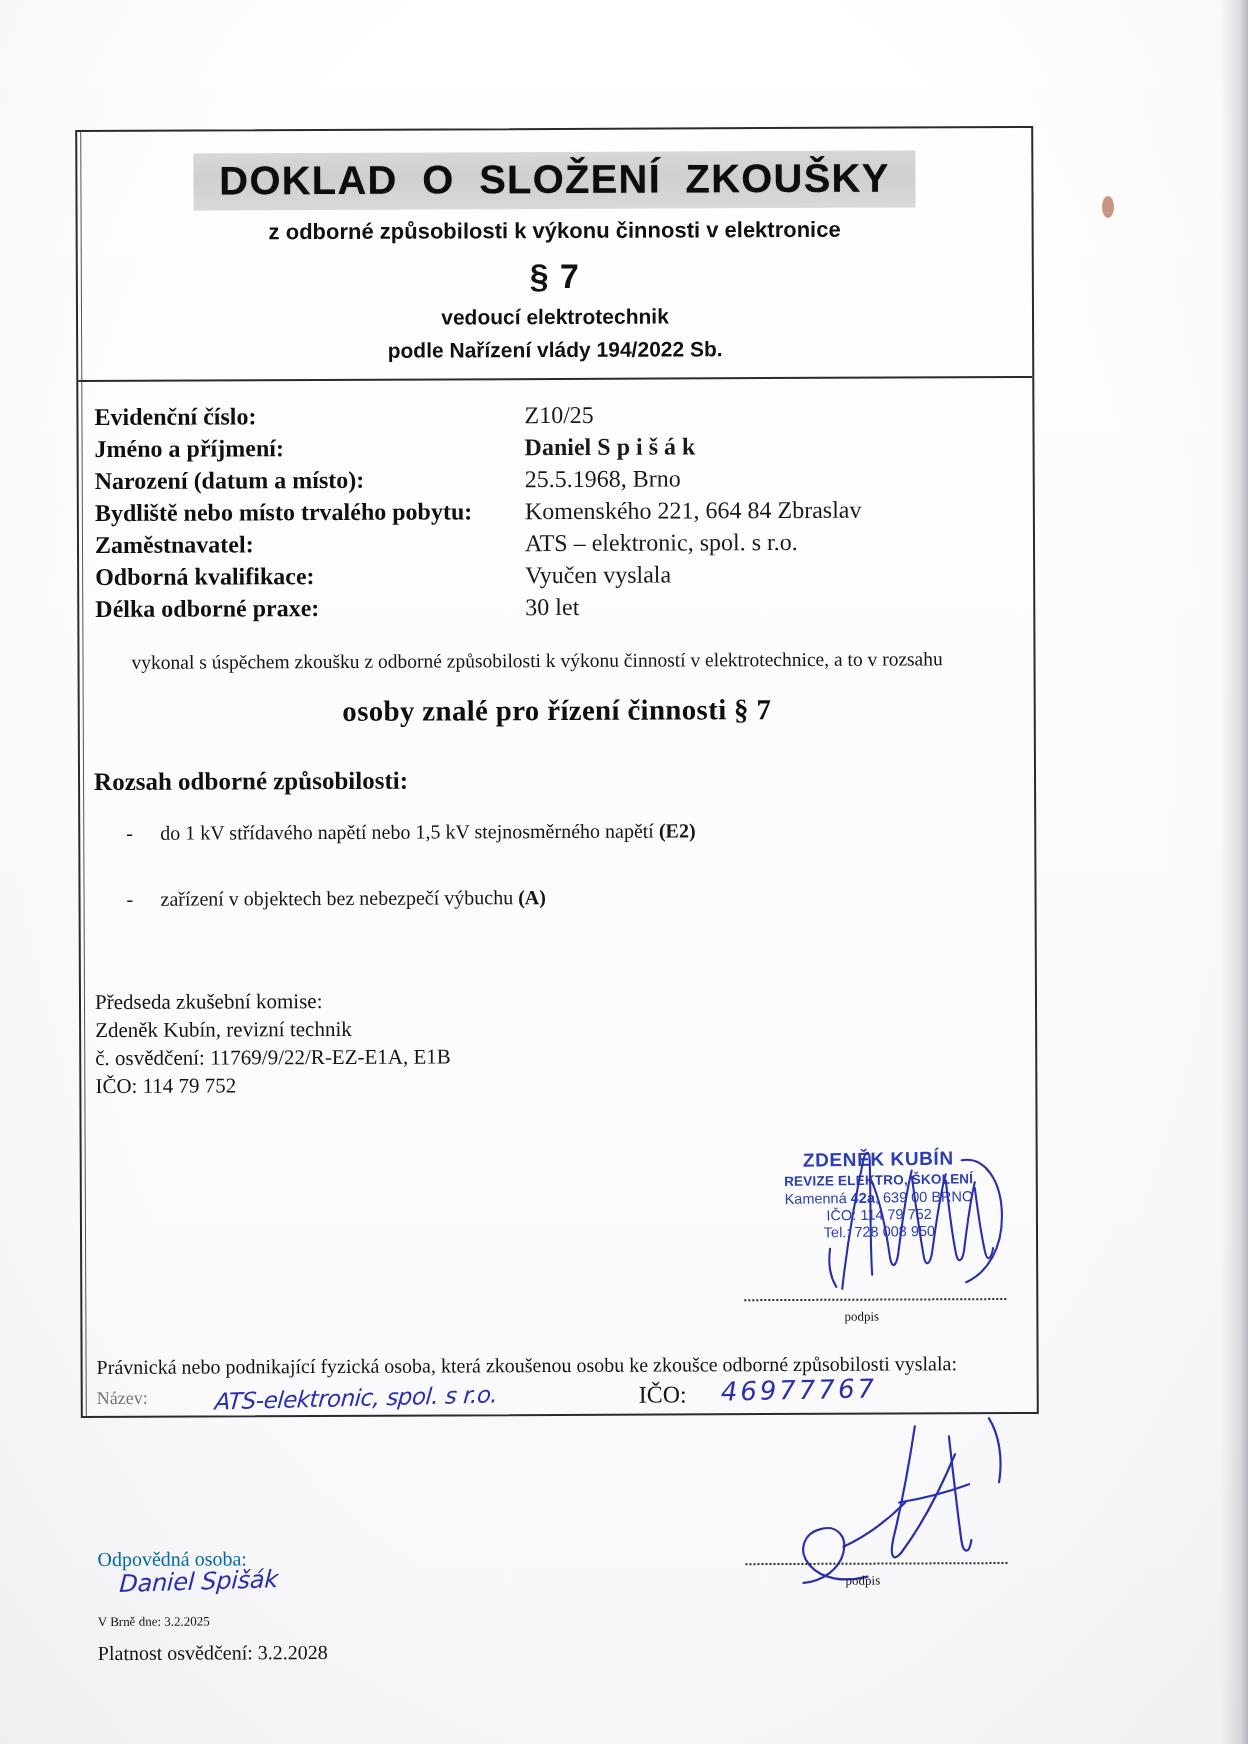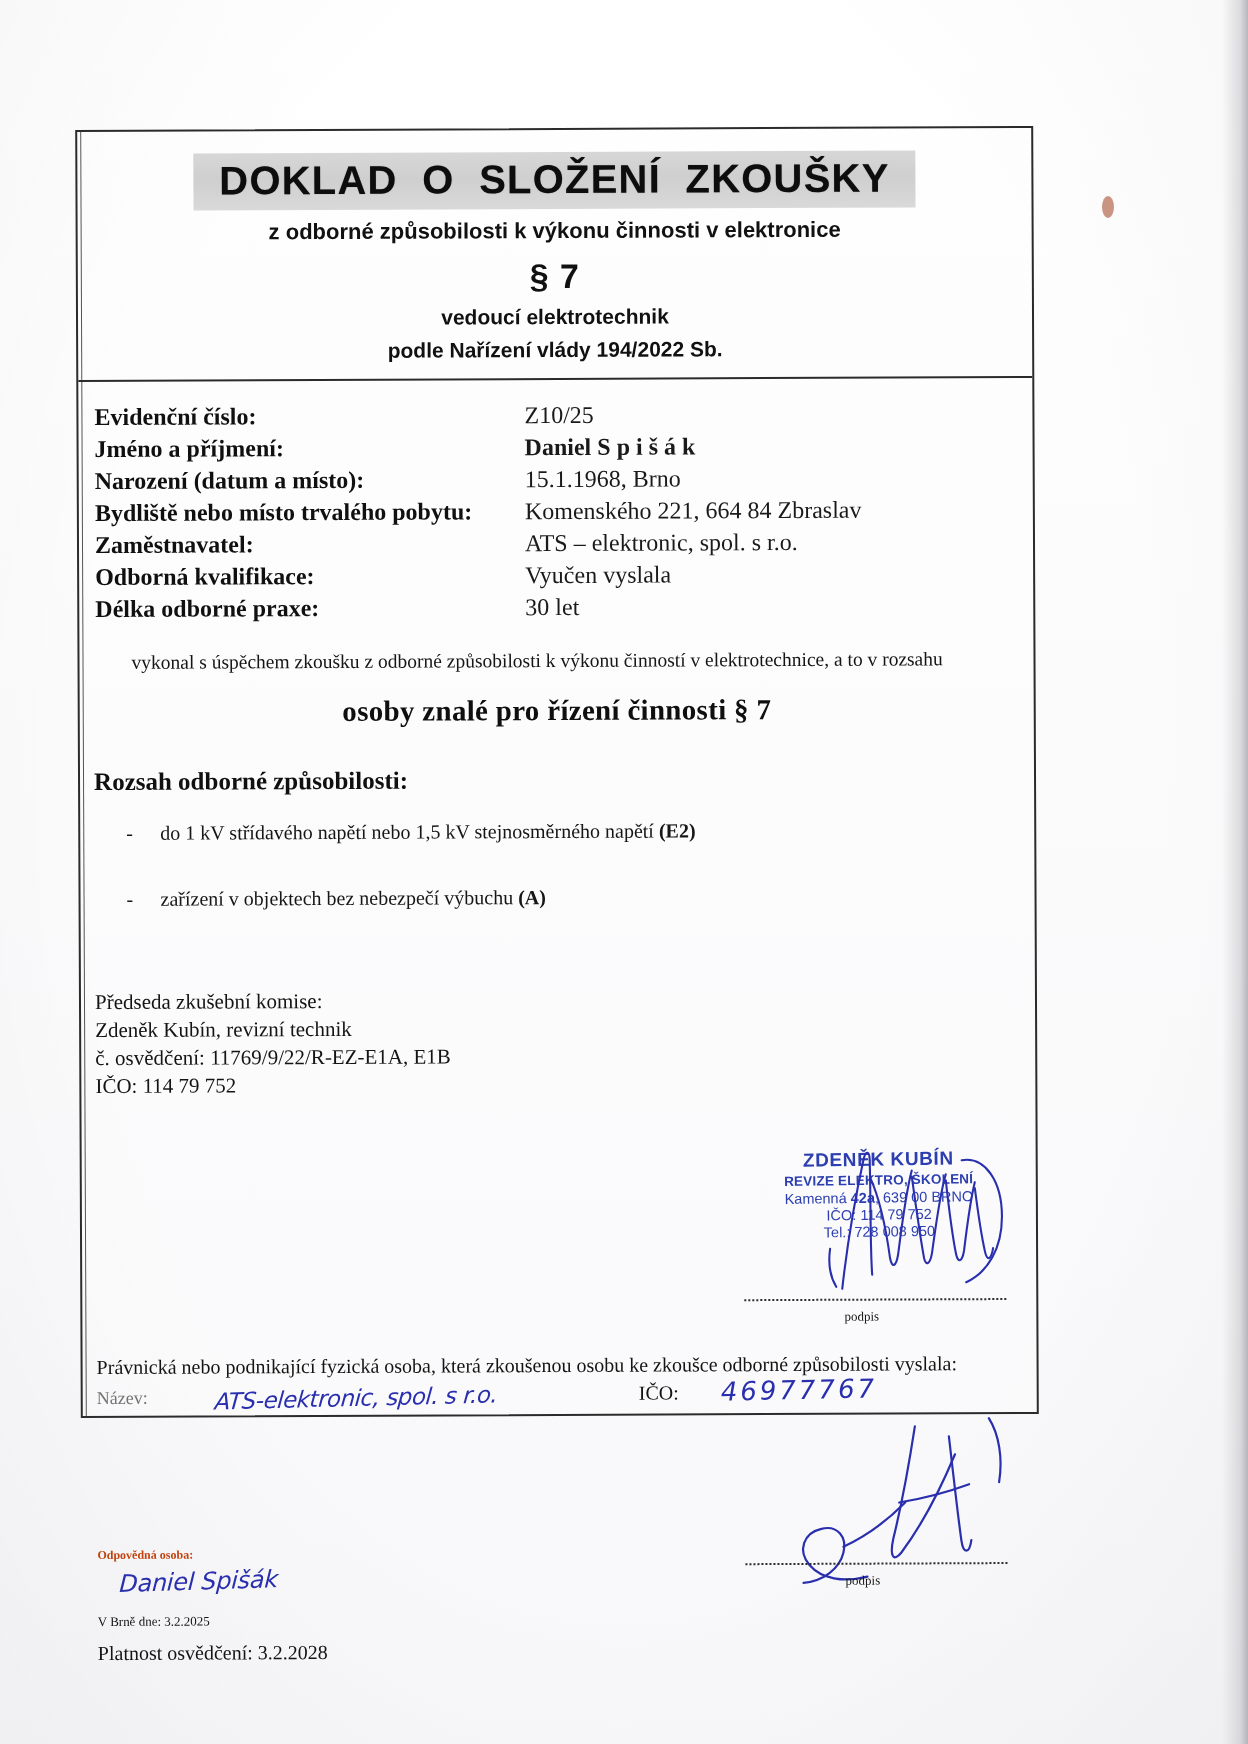--- a/index.html
+++ b/index.html
@@ -165,24 +165,24 @@
 
   
   .legal{
     position:absolute;left:14px;top:976px;width:920px;
     font-size:20px;color:#141414;white-space:nowrap;
   }
   .nazev{
     position:absolute;left:14px;top:1008px;font-size:18px;color:#737373;
   }
   .ico2{
-    position:absolute;left:556px;top:1004px;font-size:20px;color:#141414;
+    position:absolute;left:556px;top:1004px;font-size:24px;color:#141414;
   }
   .resp{
-    position:absolute;left:14px;top:1168px;font-size:12px;color:#c2410c;font-weight:bold;
+    position:absolute;left:14px;top:1168px;font-size:20px;color:#0369a1;
   }
   .footer-l1{
     position:absolute;left:14px;top:1234px;font-size:13px;color:#141414;
   }
   .footer-l2{
     position:absolute;left:14px;top:1262px;font-size:20px;color:#141414;
   }
 
   
   .hand{
@@ -235,21 +235,21 @@
       <div class="frow">
         <div class="flabel">Evidenční číslo:</div>
         <div class="fvalue">Z10/25</div>
       </div>
       <div class="frow">
         <div class="flabel">Jméno a příjmení:</div>
         <div class="fvalue bold">Daniel  S p i š á k</div>
       </div>
       <div class="frow">
         <div class="flabel">Narození (datum a místo):</div>
-        <div class="fvalue">15.1.1968, Brno</div>
+        <div class="fvalue">25.5.1968, Brno</div>
       </div>
       <div class="frow">
         <div class="flabel">Bydliště nebo místo trvalého pobytu:</div>
         <div class="fvalue">Komenského 221, 664 84 Zbraslav</div>
       </div>
       <div class="frow">
         <div class="flabel">Zaměstnavatel:</div>
         <div class="fvalue">ATS – elektronic, spol. s r.o.</div>
       </div>
       <div class="frow">

